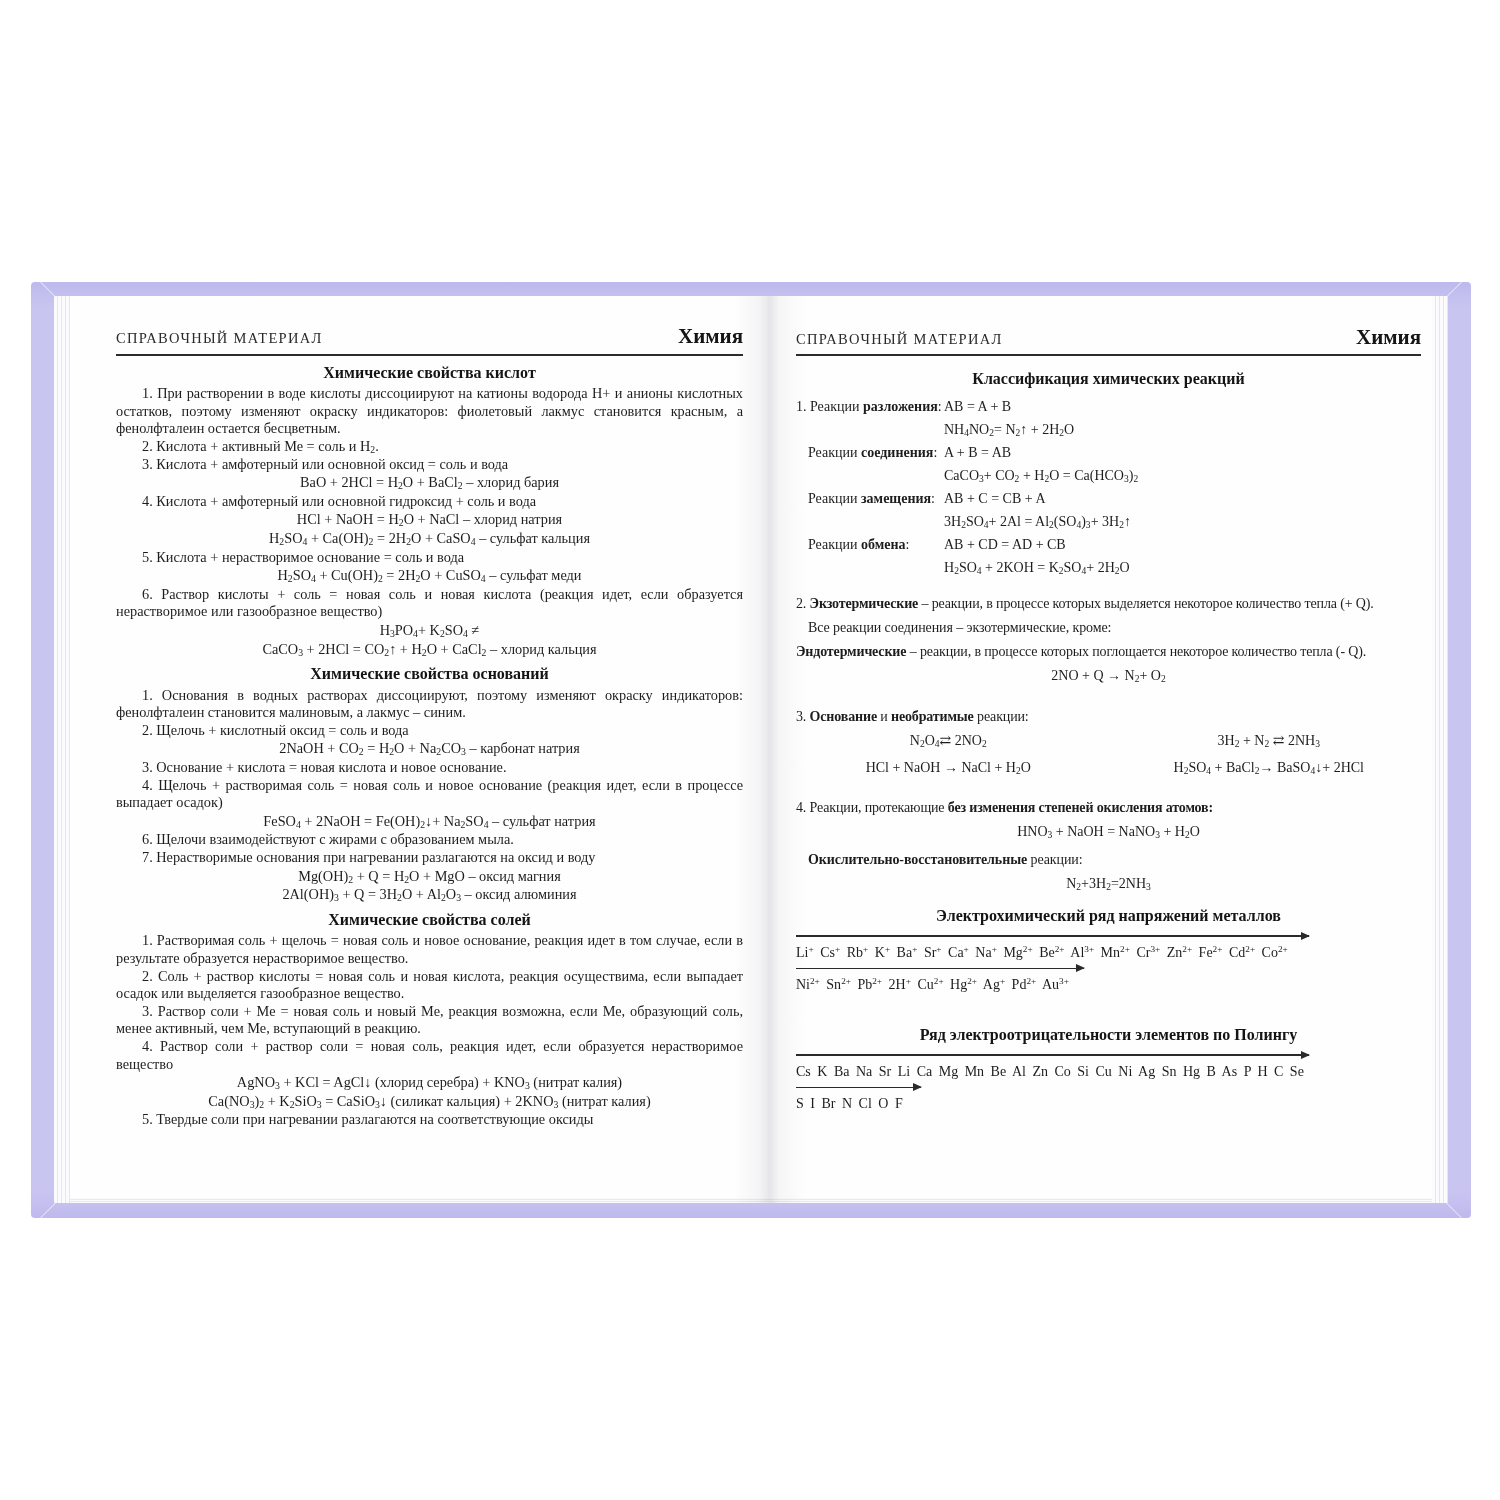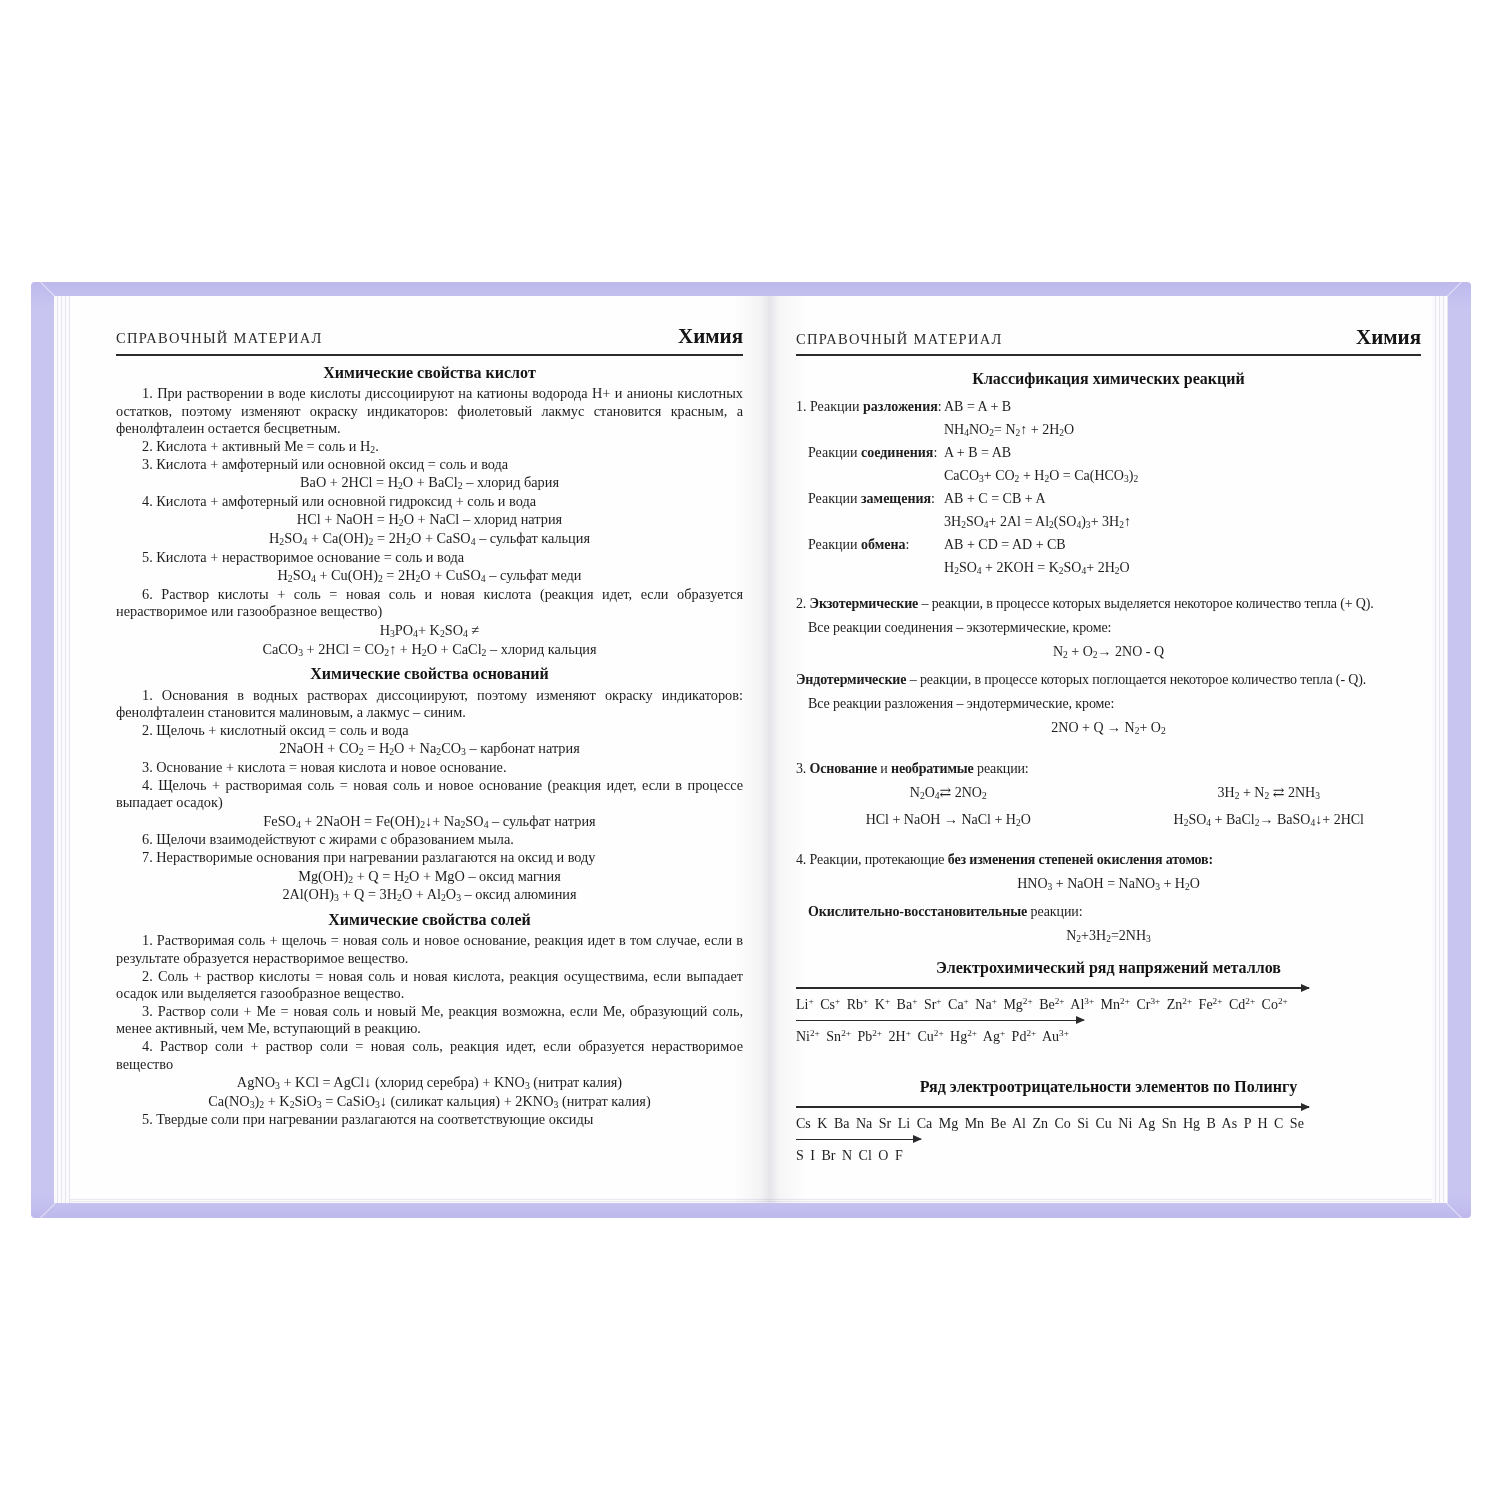--- a/index.html
+++ b/index.html
@@ -146,23 +146,21 @@
           </div>
           <div class="blk fi">3H<sub>2</sub>SO<sub>4</sub>+ 2Al = Al<sub>2</sub>(SO<sub>4</sub>)<sub>3</sub>+ 3H<sub>2</sub>↑</div>
           <div class="blk lr ind">
             <span class="lbl">Реакции <b>обмена</b>:</span>
             <span class="val">AB + CD = AD + CB</span>
           </div>
           <div class="blk fi">H<sub>2</sub>SO<sub>4</sub> + 2KOH = K<sub>2</sub>SO<sub>4</sub>+ 2H<sub>2</sub>O</div>
           <div class="blk sp"></div>
           <div class="blk p2">2. <b>Экзотермические</b> – реакции, в процессе которых выделяется некоторое количество тепла (+ Q).</div>
           <div class="blk pi">Все реакции соединения – экзотермические, кроме:</div>
-          <div class="blk fc">N<sub>2</sub> + O<sub>2</sub>→ 2NO - Q</div>
           <div class="blk p2"><b>Эндотермические</b> – реакции, в процессе которых поглощается некоторое количество тепла (- Q).</div>
-          <div class="blk pi">Все реакции разложения – эндотермические, кроме:</div>
           <div class="blk fc">2NO + Q → N<sub>2</sub>+ O<sub>2</sub></div>
           <div class="blk sp"></div>
           <div class="blk p2">3. <b>Основание</b> и <b>необратимые</b> реакции:</div>
           <div class="blk f2">
             <span class="c">N<sub>2</sub>O<sub>4</sub>⇄ 2NO<sub>2</sub></span>
             <span class="c">3H<sub>2</sub> + N<sub>2</sub> ⇄ 2NH<sub>3</sub></span>
           </div>
           <div class="blk f2">
             <span class="c">HCl + NaOH → NaCl + H<sub>2</sub>O</span>
             <span class="c">H<sub>2</sub>SO<sub>4</sub> + BaCl<sub>2</sub>→ BaSO<sub>4</sub>↓+ 2HCl</span>

